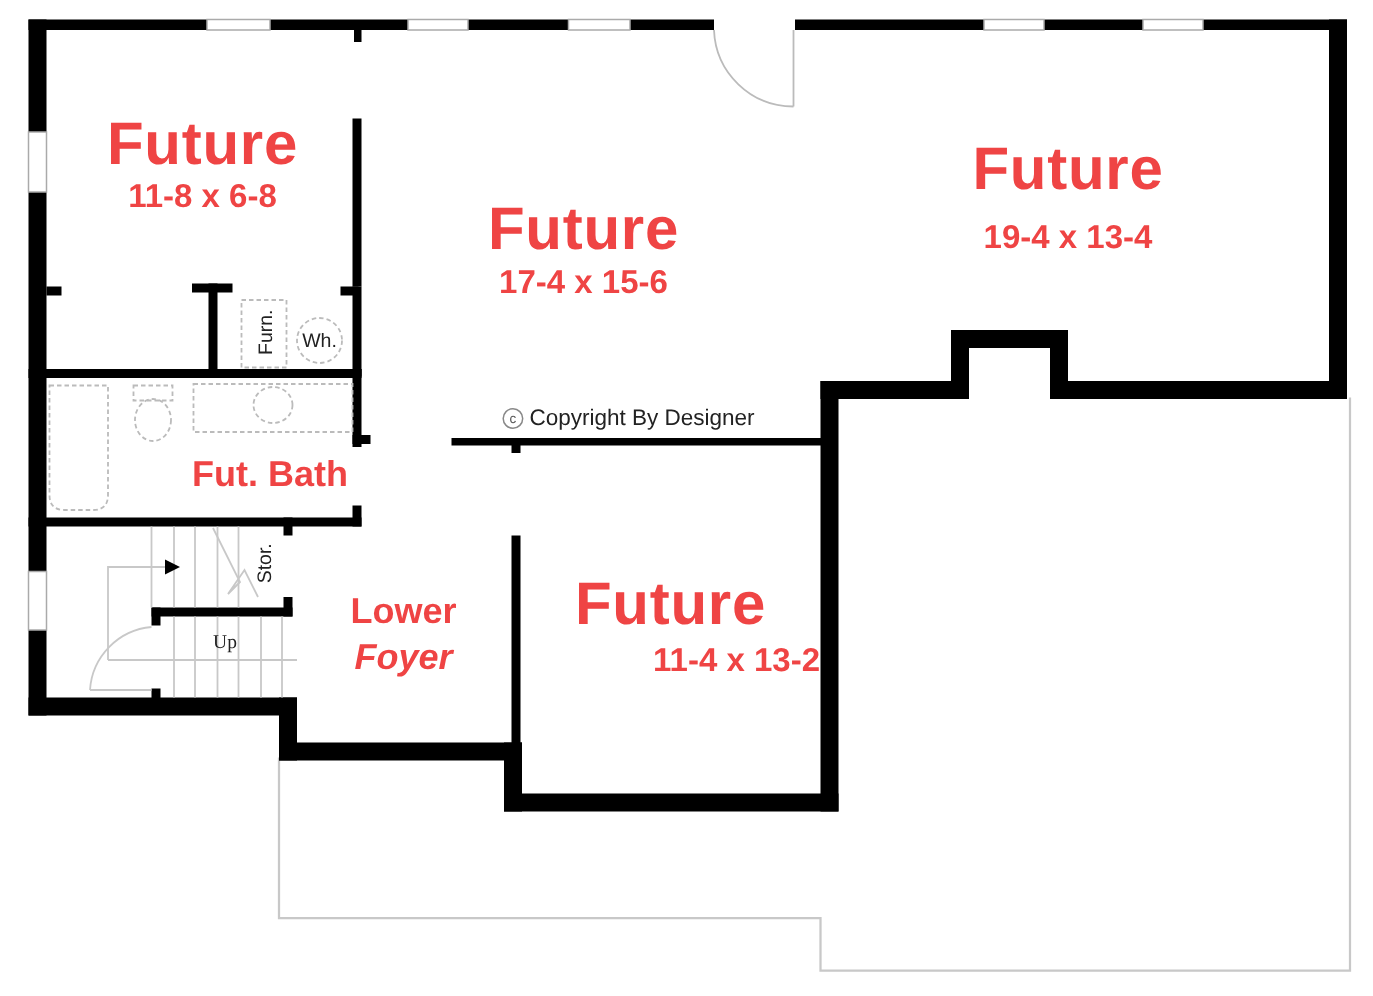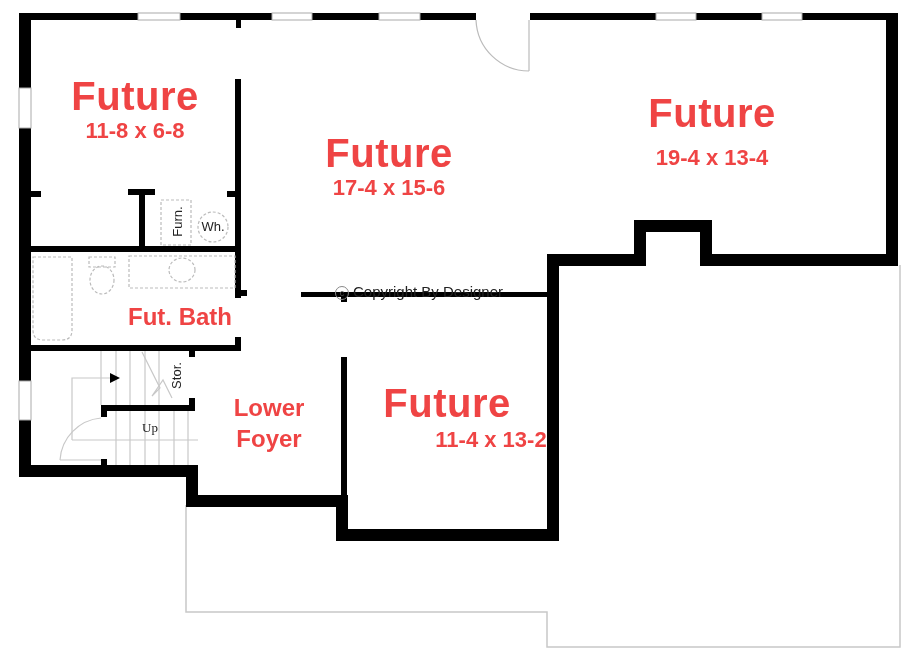--- a/index.html
+++ b/index.html
@@ -3,21 +3,21 @@
 <meta charset="utf-8">
 <style>
   html, body { margin: 0; padding: 0; background: #ffffff; }
   body { width: 915px; height: 664px; position: relative; overflow: hidden; font-family: "Liberation Sans", sans-serif; }
   svg.plan { position: absolute; left: 0; top: 0; }
   .lbl { position: absolute; color: #ef4444; text-align: center; white-space: nowrap; transform: translate(-50%, 0); }
   .room-title { font-weight: bold; font-size: 40px; line-height: 40px; letter-spacing: 0.5px; }
   .room-dim { font-weight: bold; font-size: 22px; line-height: 24px; }
   .room-med { font-weight: bold; font-size: 24px; line-height: 30px; }
   .small { font-size: 13px; color: #222; }
-  .copy { font-size: 15px; color: #222; margin-top: 13px; }
+  .copy { font-size: 15px; color: #222; }
   .copy .c-mark { display: inline-block; width: 12px; height: 12px; border: 1px solid #888; border-radius: 50%; font-size: 9px; line-height: 12px; text-align: center; margin-right: 4px; vertical-align: 1px; color: #555; }
   .rot { transform: translate(-50%, 0) rotate(-90deg); transform-origin: center; }
 </style>
 </head>
 <body>
 
 <svg class="plan" width="915" height="664" viewBox="0 0 915 664" xmlns="http://www.w3.org/2000/svg">
 
   <g fill="none" stroke="#c8c8c8" stroke-width="1.5">
     <polyline points="186,505 186,612 547,612 547,647 900,647 900,265"></polyline>
@@ -151,21 +151,21 @@
 
 <div class="lbl room-title" style="left:712px; top:93px;">Future</div>
 <div class="lbl room-dim" style="left:712px; top:146px;">19-4 x 13-4</div>
 
 <div class="lbl room-title" style="left:447px; top:383px;">Future</div>
 <div class="lbl room-dim" style="left:447px; top:428px;margin-left:44px;">11-4 x 13-2</div>
 
 <div class="lbl room-med" style="left:150px; top:302px;margin-left:30px;">Fut. Bath</div>
 
 <div class="lbl room-med" style="left:269px; top:393px;">Lower</div>
-<div class="lbl room-med" style="left:269px; top:424px;">Foyer</div>
+<div class="lbl room-med" style="left:269px; top:424px;font-style:italic;">Foyer</div>
 
 <div class="lbl small rot" style="left:177px; top:214px;">Furn.</div>
 <div class="lbl small" style="left:213px; top:219px;">Wh.</div>
 <div class="lbl small rot" style="left:176px; top:368px;">Stor.</div>
 <div class="lbl small" style="left:150px; top:420px;font-family:Liberation Serif, serif;">Up</div>
 
 <div class="lbl copy" style="left:419px; top:270px;">
   <span class="c-mark">c</span><span>Copyright By Designer</span>
 </div>
 

